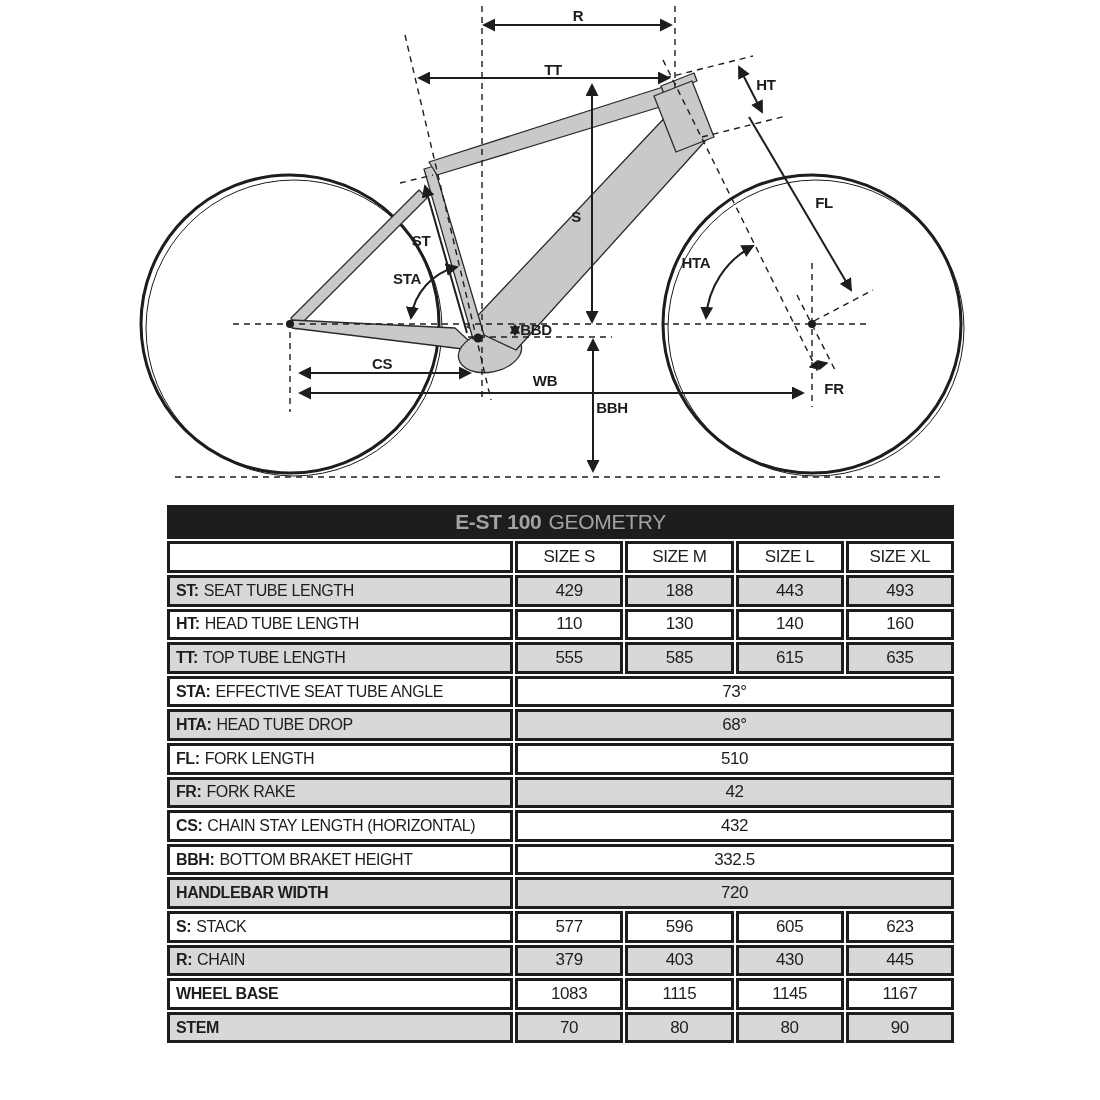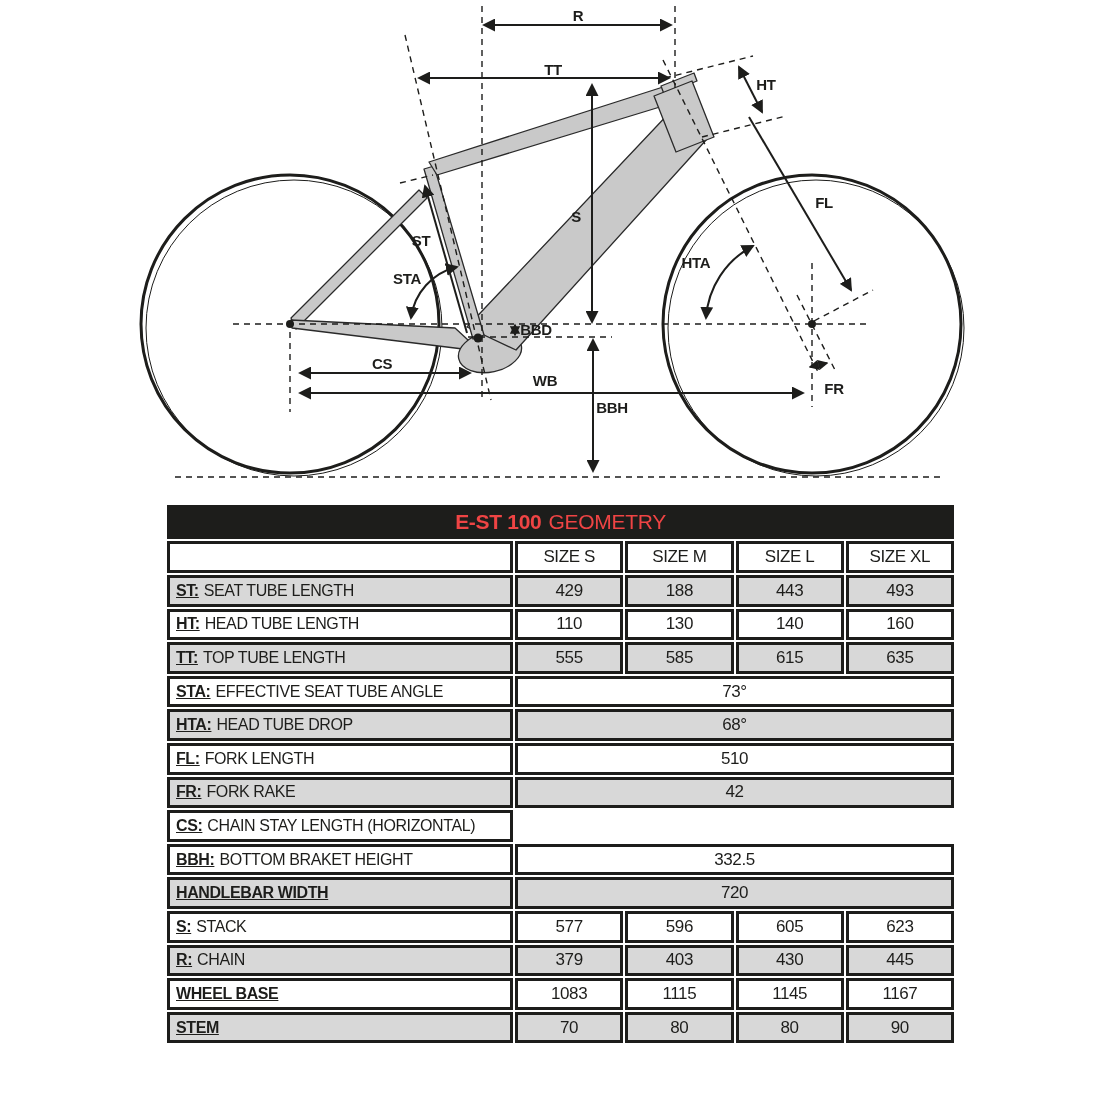--- a/index.html
+++ b/index.html
@@ -11,40 +11,40 @@
   
   #diagram { position:absolute; left:0; top:0; width:1100px; height:503px; }
   .dlabel {
     position:absolute; transform:translate(-50%,-50%);
     font-weight:700; font-size:15px; letter-spacing:-0.3px; color:#1d1d1b;
     white-space:nowrap;
   }
   
   #geo-table { position:absolute; left:167px; top:505px; width:787px; }
   .t-header {
-    height:34px; background:#1d1d1b; color:#ef4444;
+    height:34px; background:#1d1d1b; color:#a3a3a3;
     display:flex; align-items:center; justify-content:center; gap:7px;
     font-size:21px; letter-spacing:-0.3px;
   }
   .t-header .model  { font-weight:700; }
   .t-header .suffix { font-weight:400; }
   .grid-row {
     display:grid; grid-template-columns:346px 1fr 1fr 1fr 1fr;
     column-gap:2px; margin-top:2px;
   }
   .grid-row.span { grid-template-columns:346px 1fr; }
   .cell {
     border:3px solid #1d1d1b; background:#fff; height:25.6px;
     display:flex; align-items:center; justify-content:center;
     font-size:17px; font-weight:400; letter-spacing:-0.4px;
   }
   .grid-row.heads .cell { height:26px; }
   .gray .cell { background:#d8d8d8; }
   .label-cell { justify-content:flex-start; padding-left:6px; font-weight:400; font-size:16px; }
-  .pfx { font-weight:700; margin-right:5px;text-decoration:underline; }
+  .pfx { font-weight:700; margin-right:5px; }
   .pfx:empty { display:none; }
 </style>
 </head>
 <body>
 
 <svg id="diagram" viewBox="0 0 1100 503">
   <defs>
     <marker id="ah" markerWidth="6.5" markerHeight="6.5" viewBox="0 0 10 10" refX="8.5" refY="5" orient="auto-start-reverse">
       <path d="M0 0 L10 5 L0 10 Z" fill="#1d1d1b"></path>
     </marker>
@@ -203,20 +203,21 @@
         <span>FORK RAKE</span>
       </div>
     <div class="cell">42</div>
   </div>
 
   <div class="grid-row span">
     <div class="cell label-cell">
         <span class="pfx">CS:</span>
         <span>CHAIN STAY LENGTH (HORIZONTAL)</span>
       </div>
+    <div class="cell">432</div>
   </div>
 
 
   <div class="grid-row span">
     <div class="cell label-cell">
         <span class="pfx">BBH:</span>
         <span>BOTTOM BRAKET HEIGHT</span>
       </div>
     <div class="cell">332.5</div>
   </div>

